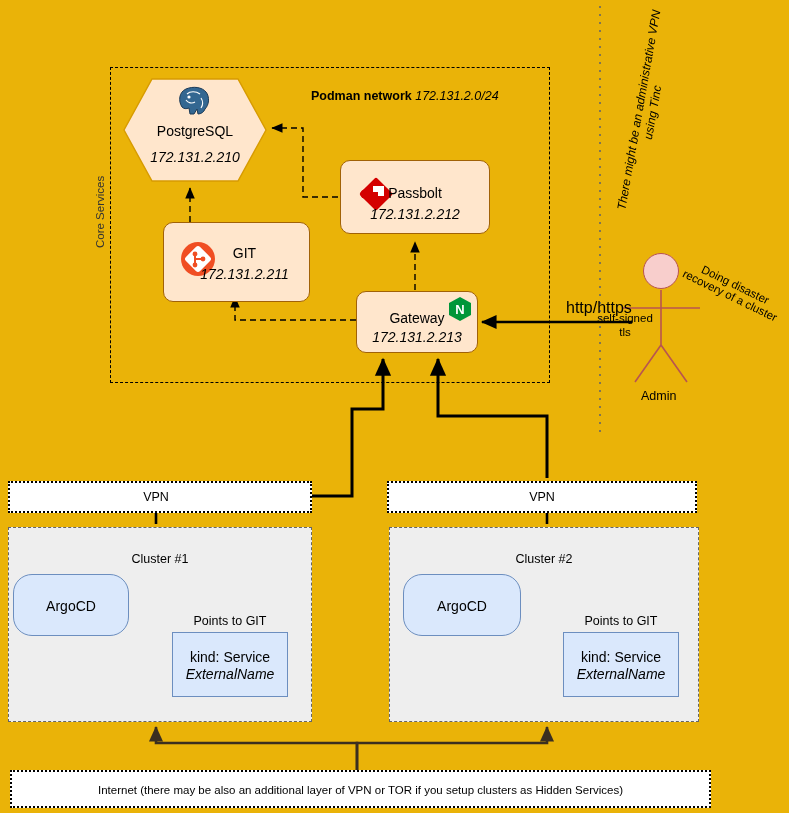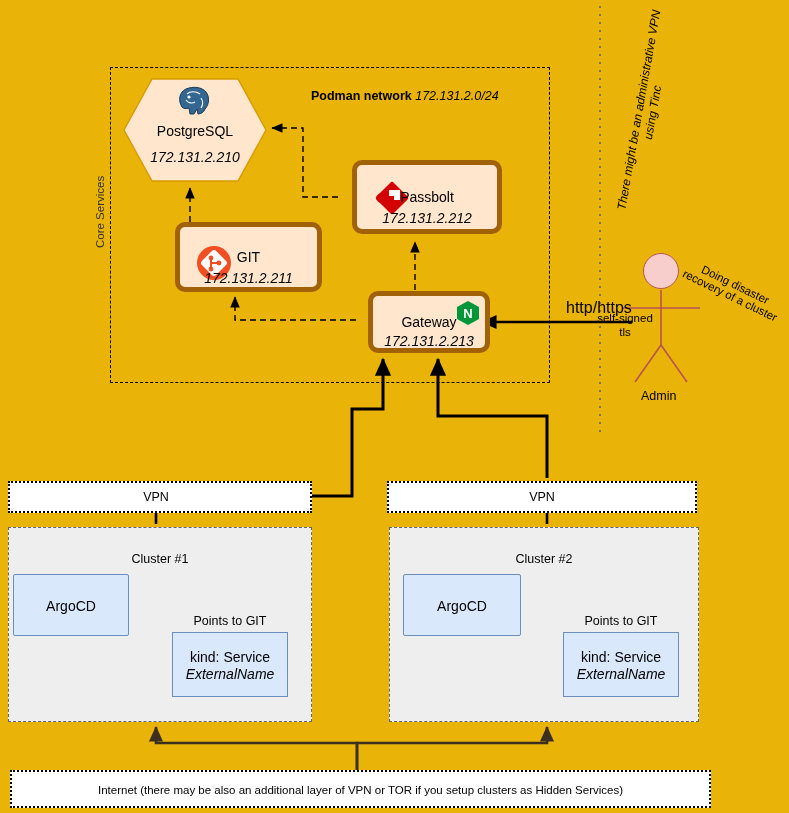--- a/index.html
+++ b/index.html
@@ -25,30 +25,29 @@
     width: 789px;
     height: 813px;
     pointer-events: none;
   }
   .node {
     position: absolute;
     box-sizing: border-box;
   }
   .orange-box {
     background: #ffe6cc;
-    border: 5px solid #a16207;
+    border: 1px solid #a16207;
     border-radius: 10px;
-    margin-left: 12px;
   }
   .blue-box {
     background: #dae8fc;
     border: 1px solid #6c8ebf;
   }
   .blue-box.rounded {
-    border-radius: 2px;
+    border-radius: 19px;
   }
   .label-center {
     position: absolute;
     width: 100%;
     text-align: center;
     font-size: 14px;
     line-height: 1.25;
   }
   .ip {
     font-style: italic;
@@ -200,21 +199,21 @@
         <path d="M13,9 C16,6 22,6 26,9"></path>
         <path d="M12,15 C14,18 18,19 21,17"></path>
         <path d="M27,13 C29,16 29,20 27,23"></path>
       </g>
       <circle cx="15" cy="12" r="1.6" fill="#ffffff"></circle>
     </svg>
     <div class="label-center" style="top:44px;">PostgreSQL</div>
     <div class="label-center ip" style="top:70px;">172.131.2.210</div>
   </div>
 
-  <div class="node orange-box" style="left:163px; top:222px; width:147px; height:70px;">
+  <div class="node orange-box" style="left:163px; top:222px; width:147px; height:80px;padding-left:8px;">
     <svg class="icon" style="left:16px; top:18px;" width="36" height="36" viewBox="0 0 36 36">
       <circle cx="18" cy="18" r="17" fill="#f04e23"></circle>
       <g transform="translate(18,18) rotate(45) translate(-18,-18)">
         <rect x="8" y="8" width="20" height="20" rx="3" fill="#ffffff"></rect>
       </g>
       <g fill="#f04e23">
         <circle cx="15" cy="13" r="2.4"></circle>
         <circle cx="15" cy="24" r="2.4"></circle>
         <circle cx="23" cy="18" r="2.4"></circle>
         <rect x="14" y="13" width="2" height="11"></rect>

